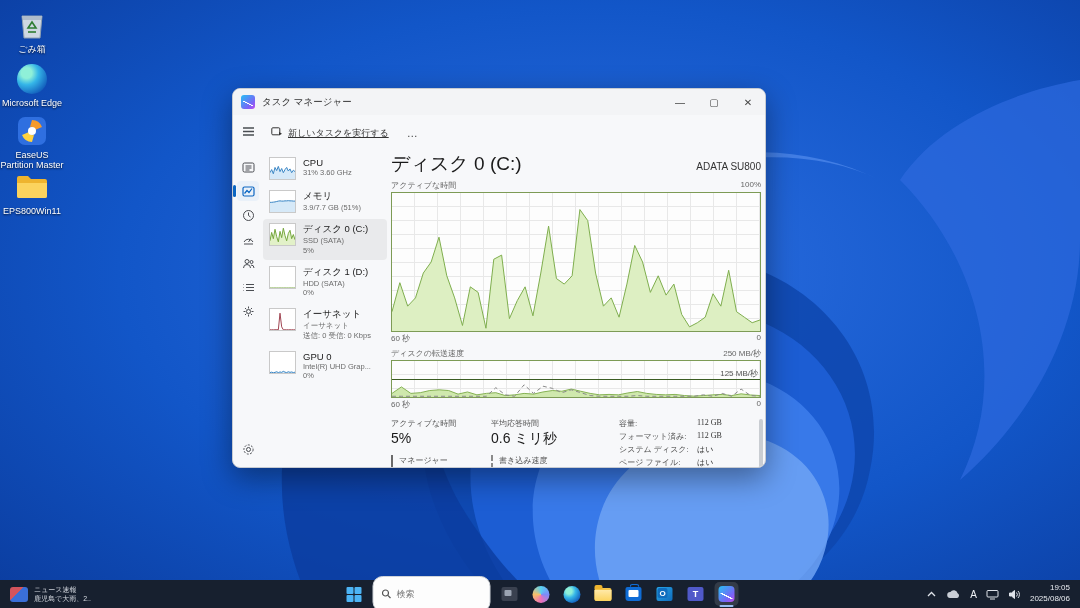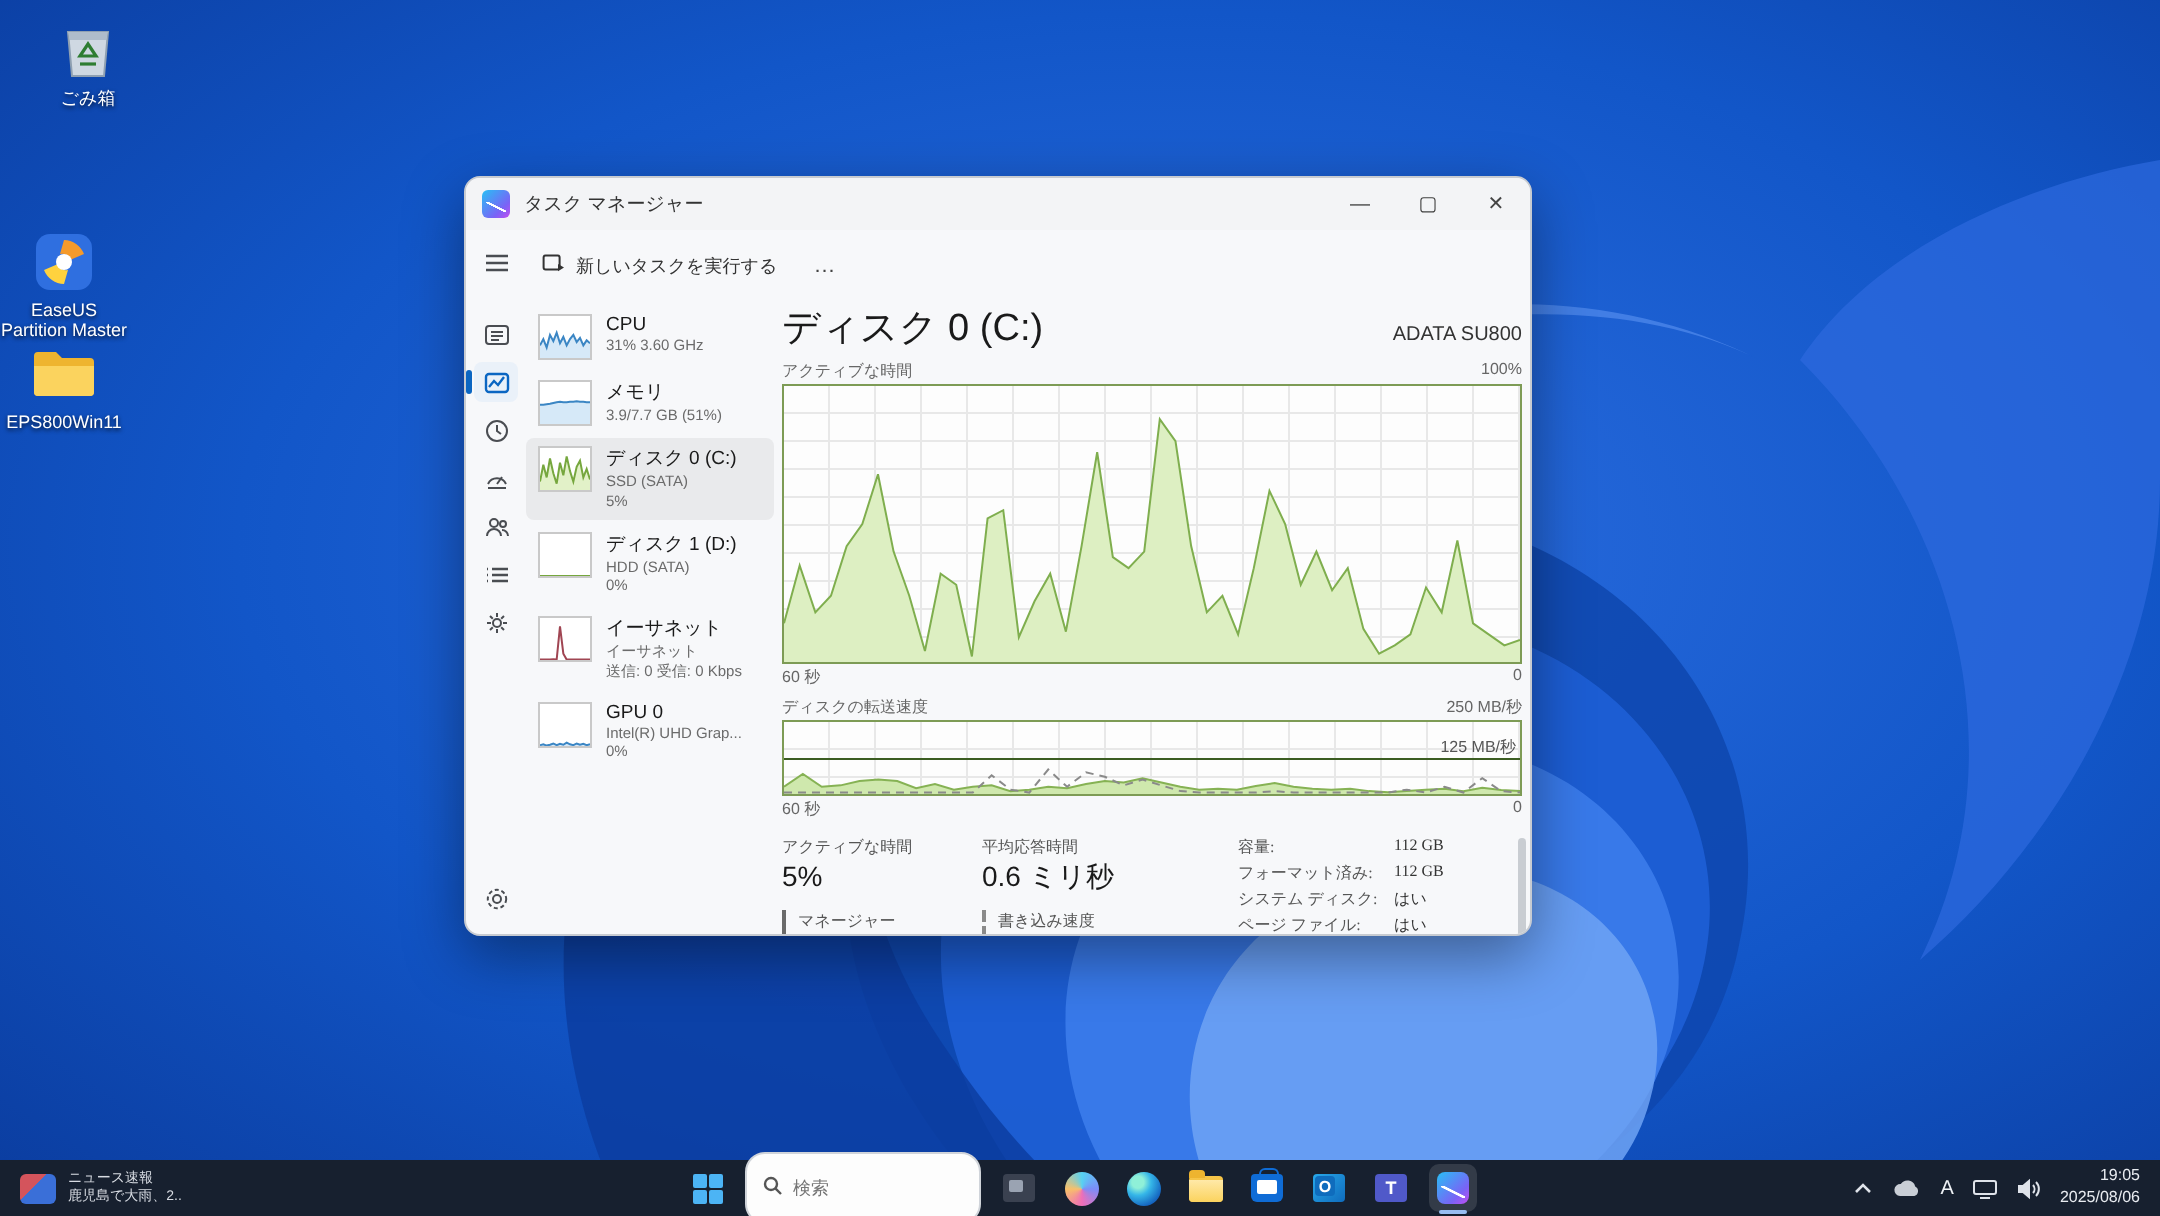--- a/index.html
+++ b/index.html
@@ -22,21 +22,21 @@
   .titlebar .tm-ico { width:14px; height:14px; border-radius:3px; margin-right:7px;
             background:linear-gradient(135deg,#27c0f5,#7a63f6 70%,#c44df0); position:relative; }
   .titlebar .tm-ico:after { content:""; position:absolute; left:2px; right:2px; bottom:3px; height:5px;
             background:linear-gradient(to top right,transparent 44%,#fff 46%,#fff 56%,transparent 58%); }
   .titlebar .t { font-size:9.5px; color:#333; flex:1; }
   .caption { display:flex; }
   .caption .cb { width:34px; height:26px; display:flex; align-items:center; justify-content:center; font-size:10px; color:#444; }
 
   .hdr { position:absolute; left:30px; right:6px; top:26px; height:36px; display:flex; align-items:center; }
   .hdr .pt { font-size:12px; color:#1a1a1a; font-weight:700; flex:1; padding-left:12px; }
-  .runtask { display:flex; align-items:center; gap:5px; font-size:9px; color:#333; padding:4px 8px; border-radius:4px; }
+  .runtask { display:flex; align-items:center; gap:5px; font-size:9px; color:#333; padding:4px 8px; border-radius:4px;text-decoration:underline; }
   .more { font-size:11px; color:#444; padding:2px 10px; letter-spacing:1px; }
 
   
   .rail { position:absolute; left:0; top:26px; bottom:0; width:30px; display:flex; flex-direction:column; align-items:center; }
   .rail .ri { width:22px; height:20px; margin:2px 0; display:flex; align-items:center; justify-content:center; position:relative; border-radius:4px; }
   .rail .ri svg { stroke:#4a4d52; }
   .rail .ri.sel { background:#eaf1f9; }
   .rail .ri.sel svg { stroke:#0b66c2; }
   .rail .ri.sel:before { content:""; position:absolute; left:-4px; top:4px; bottom:4px; width:3px; border-radius:2px; background:#0b66c2; }
   .rail .spacer { flex:1; }
@@ -135,32 +135,38 @@
       <path d="M540,640 C380,520 380,330 560,270 C760,205 900,330 870,470 C850,580 720,640 600,640 Z" fill="#0e47ae" opacity="0.85"></path>
       <path d="M560,640 C430,540 440,370 600,320 C770,268 880,380 850,490 C825,585 700,640 620,640 Z" fill="#1e5fd6" opacity="0.9"></path>
       <path d="M600,640 C500,560 510,420 640,380 C775,340 860,430 835,520 C815,595 720,640 660,640 Z" fill="#3c7ceb" opacity="0.9"></path>
       <path d="M640,640 C570,585 580,470 680,440 C780,412 845,480 825,550 C810,608 740,640 700,640 Z" fill="#6ea3f5" opacity="0.85"></path>
       <path d="M330,640 C230,480 290,300 470,250 C420,330 410,430 470,520 C520,595 560,620 600,640 Z" fill="#0b3c9f" opacity="0.8"></path>
       <path d="M900,180 C980,260 1010,380 960,480 C1030,420 1080,330 1080,240 L1080,80 C1020,90 940,120 900,180 Z" fill="#2e6ade" opacity="0.7"></path>
       <path d="M540,270 C600,160 760,120 880,180 C800,140 660,150 580,230 Z" fill="#5b93f2" opacity="0.6"></path>
     </svg>
   </div>
 
-  <div class="dicon" style="left:12px; top:8px;">
+  <div class="dicon" style="left:0; top:8px;">
     <div class="img">
       <svg width="28" height="30" viewBox="0 0 28 30">
         <path d="M4 6 L24 6 L22 28 L6 28 Z" fill="#cfd8e2" stroke="#8fa0b2" stroke-width="1"></path>
         <path d="M4 6 L24 6 L23 10 L5 10 Z" fill="#aebccb"></path>
         <path d="M14 12 l4 6 h-8 z" fill="none" stroke="#2e7d32" stroke-width="1.6"></path>
         <path d="M10 22 h8" stroke="#2e7d32" stroke-width="1.6"></path>
       </svg>
     </div>
     <div class="lbl">ごみ箱</div>
   </div>
 
+  <div class="dicon" style="left:0; top:62px;">
+    <div class="img">
+      <div class="edge-ball" style="width:30px;height:30px;"></div>
+    </div>
+    <div class="lbl">Microsoft Edge</div>
+  </div>
 
   <div class="dicon" style="left:0; top:114px;">
     <div class="img">
       <svg width="30" height="30" viewBox="0 0 30 30">
         <rect x="1" y="1" width="28" height="28" rx="7" fill="#2f6fe0"></rect>
         <path d="M15 4 a11 11 0 0 1 10 7 l-7 3 a4 4 0 0 0 -5 -3 z" fill="#f59a2b"></path>
         <path d="M15 26 a11 11 0 0 1 -10 -7 l7 -3 a4 4 0 0 0 5 3 z" fill="#ffd23e"></path>
         <circle cx="15" cy="15" r="4" fill="#fff"></circle>
       </svg>
     </div>

